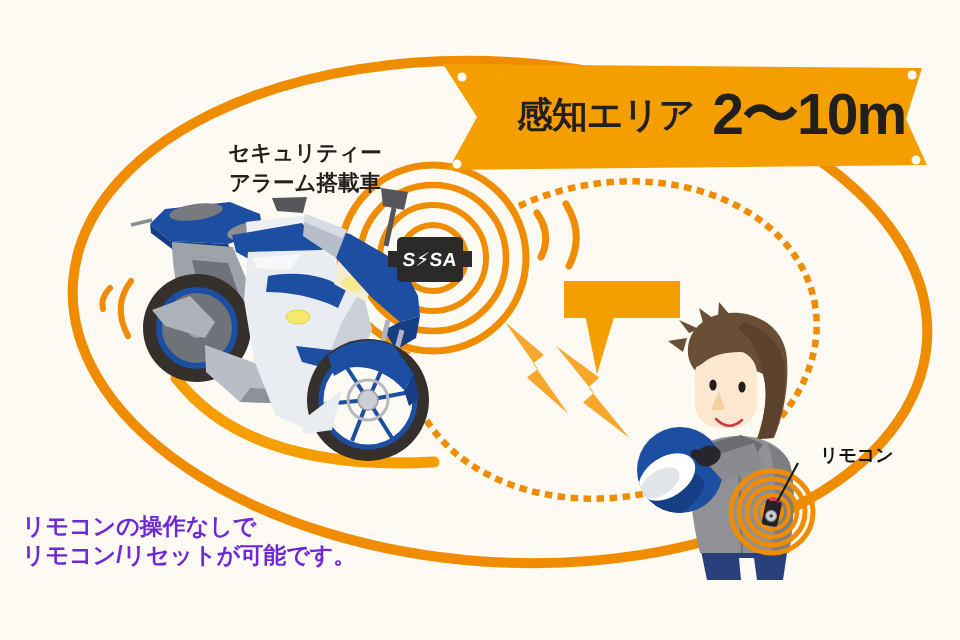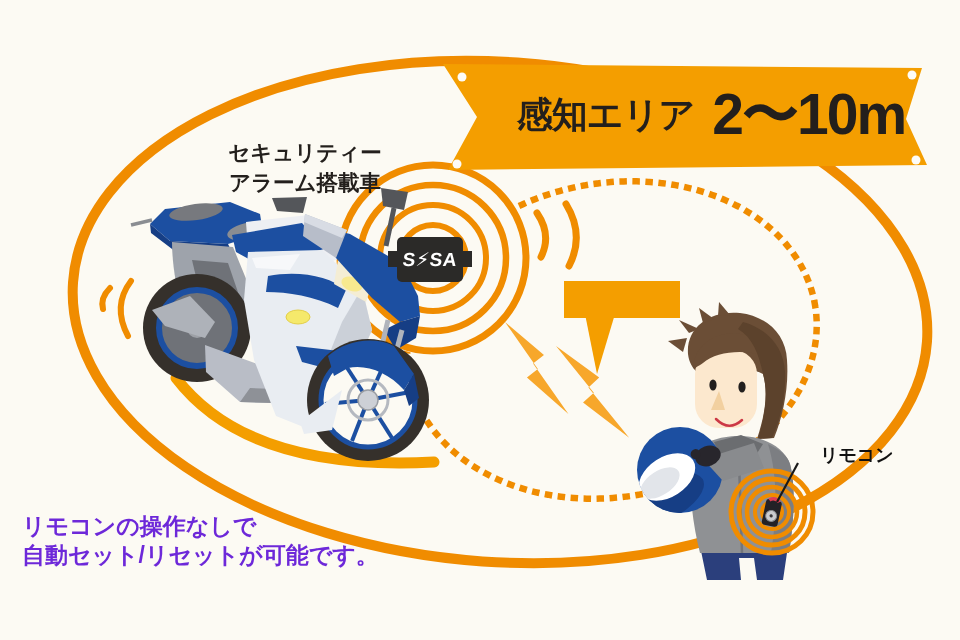--- a/index.html
+++ b/index.html
@@ -247,16 +247,16 @@
   <div>アラーム搭載車</div>
 </div>
 
 <div class="abs alarm-label">S⚡SA</div>
 
 
 <div class="abs remote-tag-text">リモコン</div>
 
 <div class="abs caption">
   <div>リモコンの操作なしで</div>
-  <div>自動セット/リセットが可能です。</div>
+  <div>リモコン/リセットが可能です。</div>
 </div>
 
 </div>
 
 </body></html>

